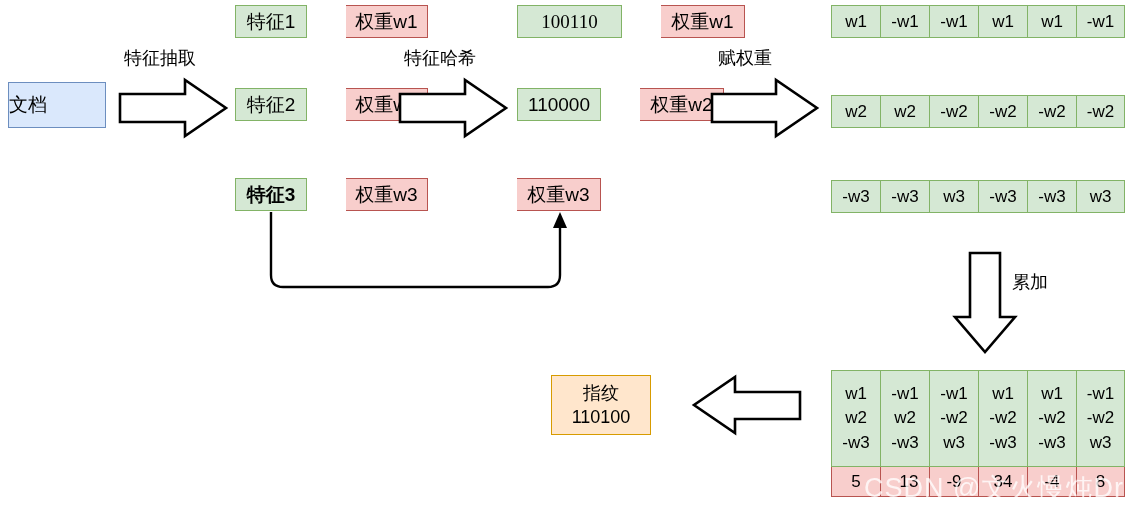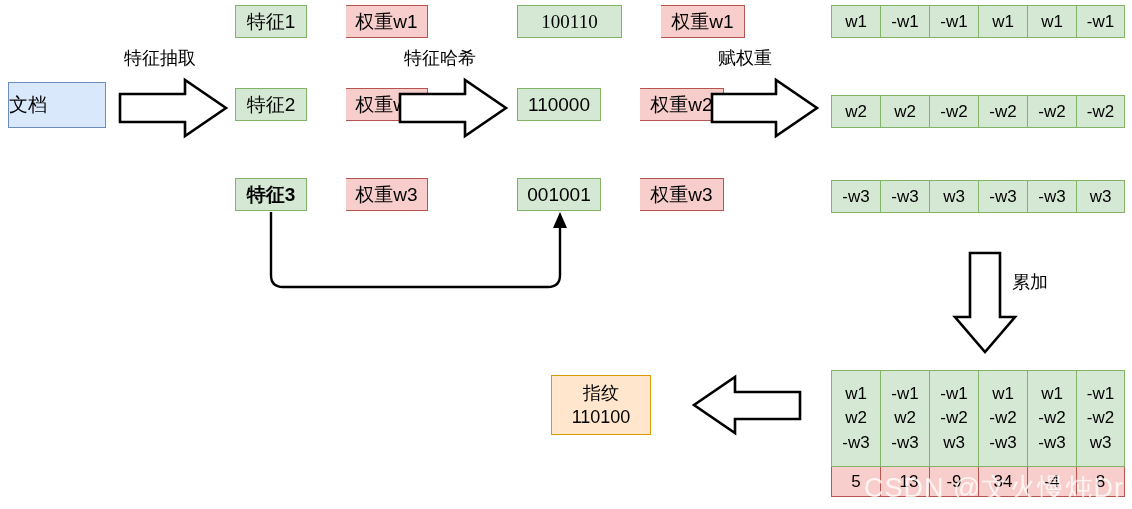--- a/index.html
+++ b/index.html
@@ -153,21 +153,20 @@
     <div class="feat" style="width:105px; height:33px;font-family:Liberation Serif, serif;">100110</div>
     <div class="wt" style="width:84px; height:33px;">权重w1</div>
   </div>
 
   <div class="abs pair" style="left:517px; top:88px;">
     <div class="feat" style="width:84px; height:33px;">110000</div>
     <div class="wt" style="width:84px; height:33px;">权重w2</div>
   </div>
 
   <div class="abs pair" style="left:517px; top:178px;">
-    <div class="feat" style="width:84px; height:33px;">001001</div>
     <div class="wt" style="width:84px; height:33px;">权重w3</div>
   </div>
 
   <div class="abs vec" style="left:831px; top:5px;">
     <div class="cell" style="width:49px;height:33px;">w1</div>
     <div class="cell" style="width:49px;height:33px;">-w1</div>
     <div class="cell" style="width:49px;height:33px;">-w1</div>
     <div class="cell" style="width:49px;height:33px;">w1</div>
     <div class="cell" style="width:49px;height:33px;">w1</div>
     <div class="cell" style="width:49px;height:33px;">-w1</div>

